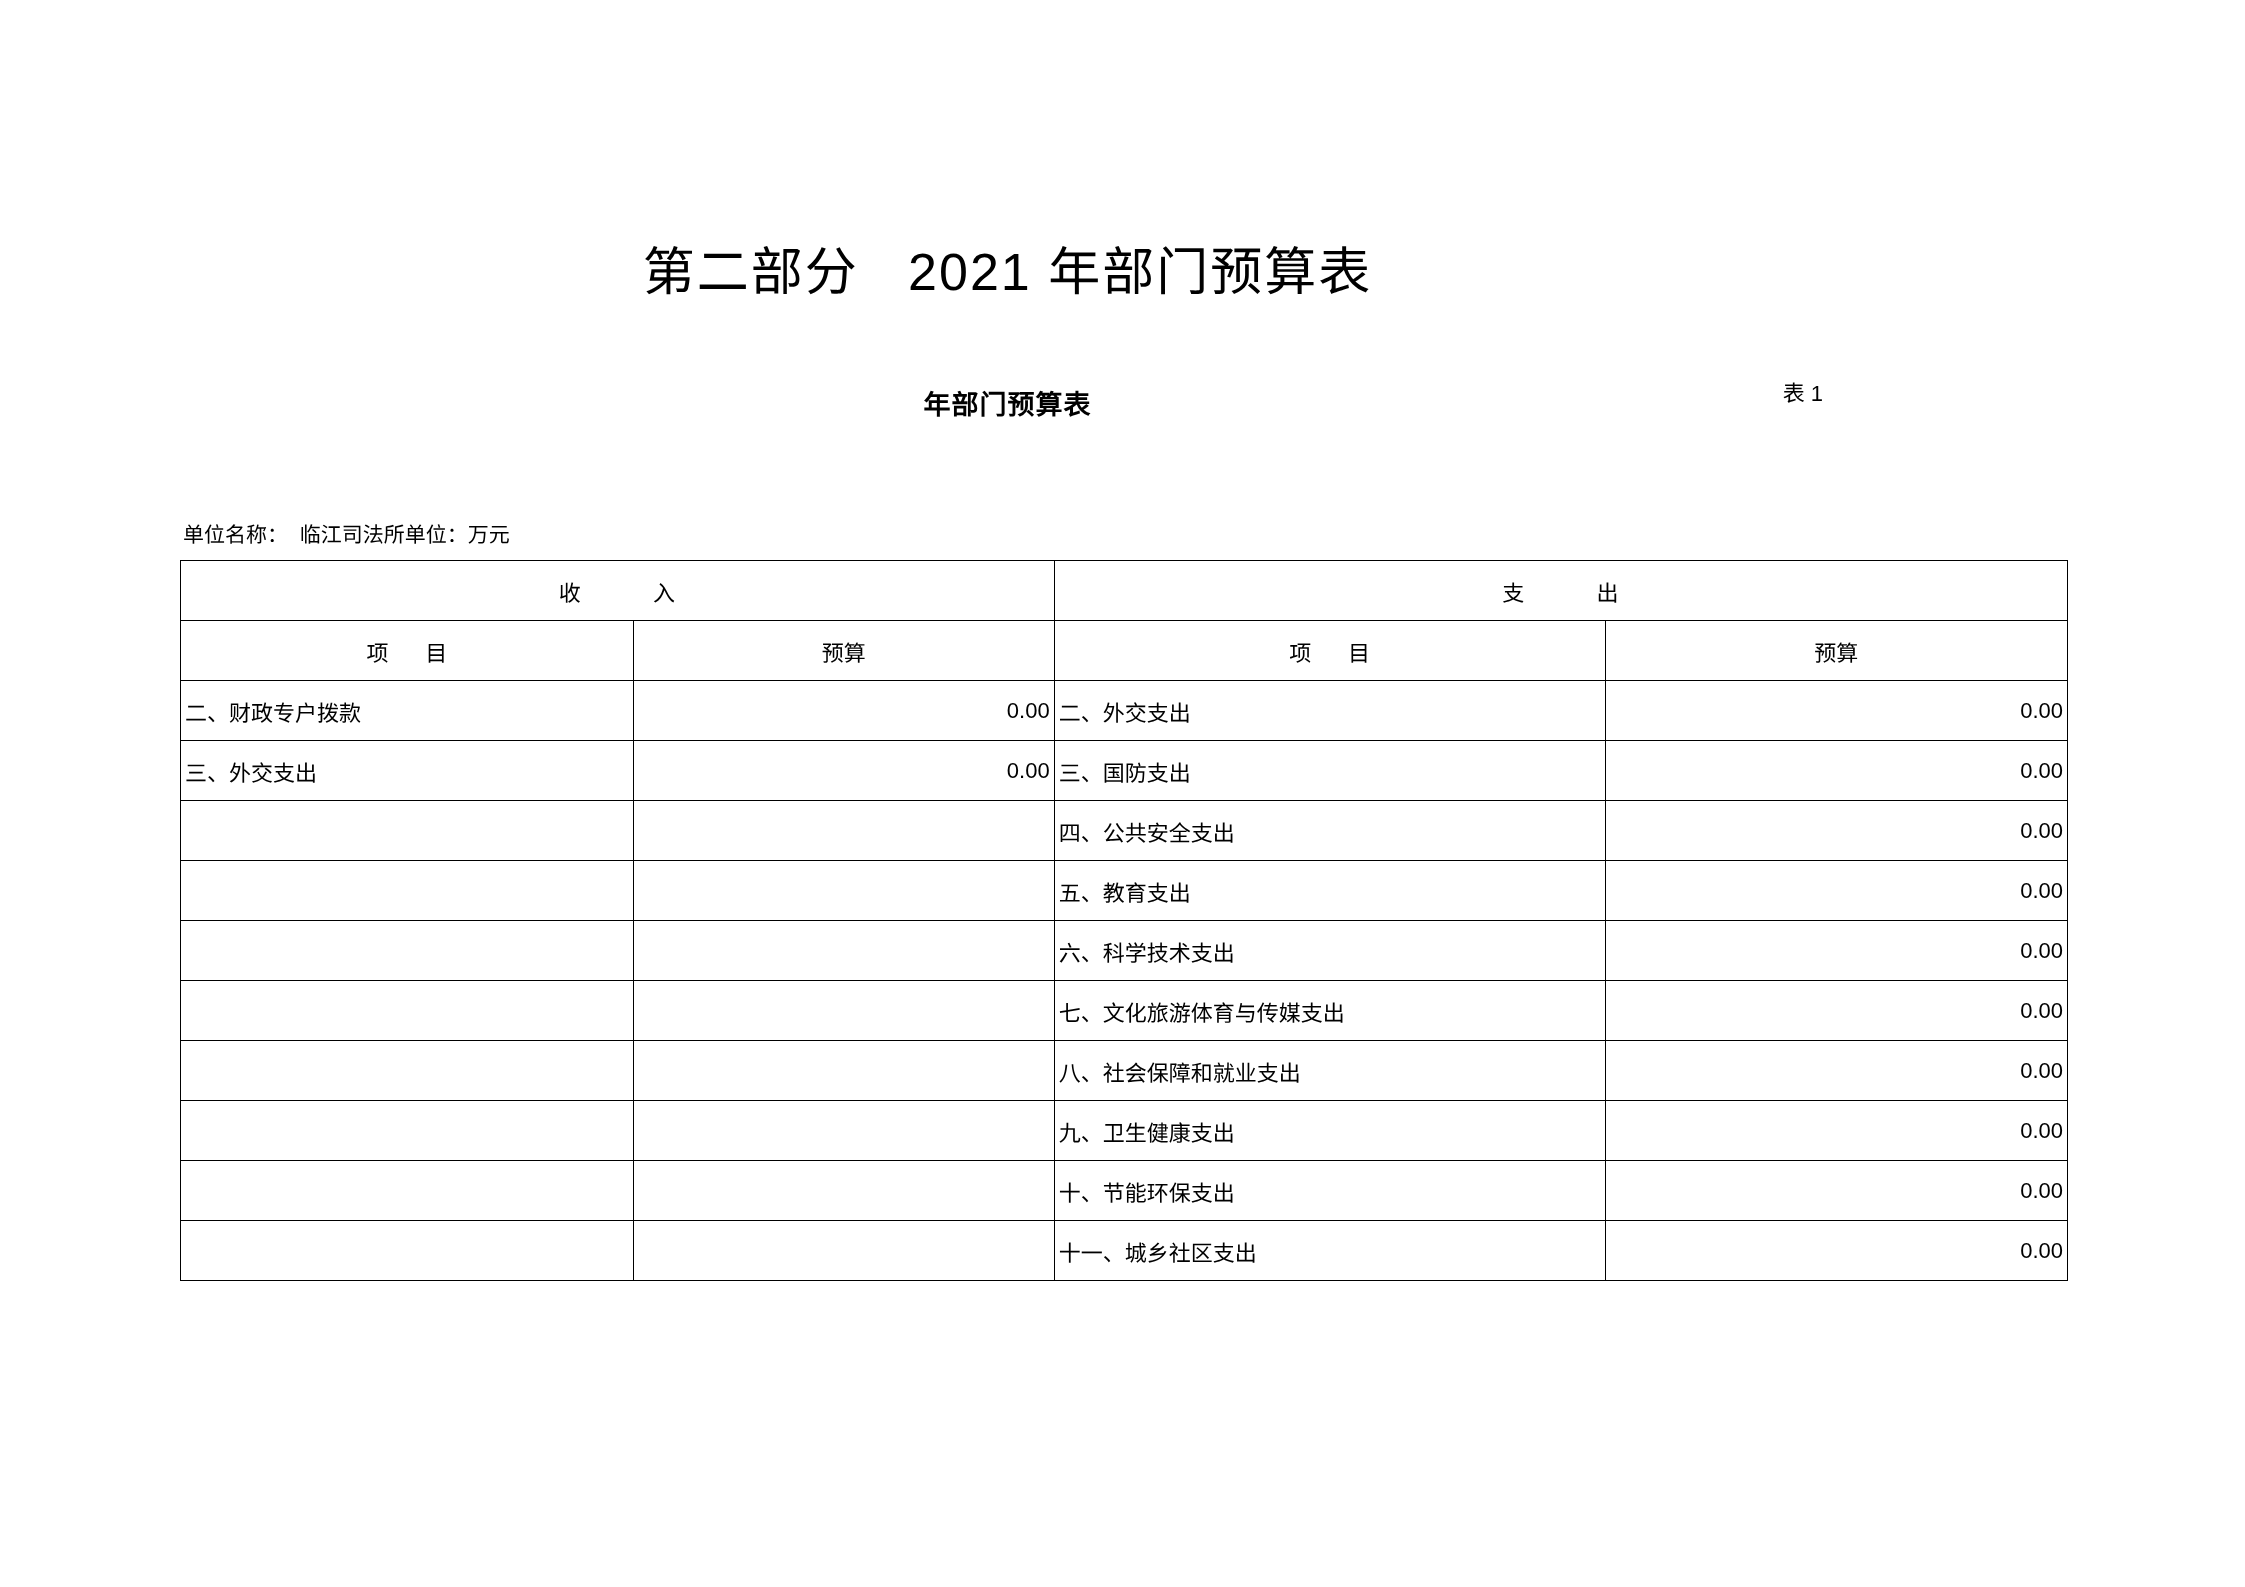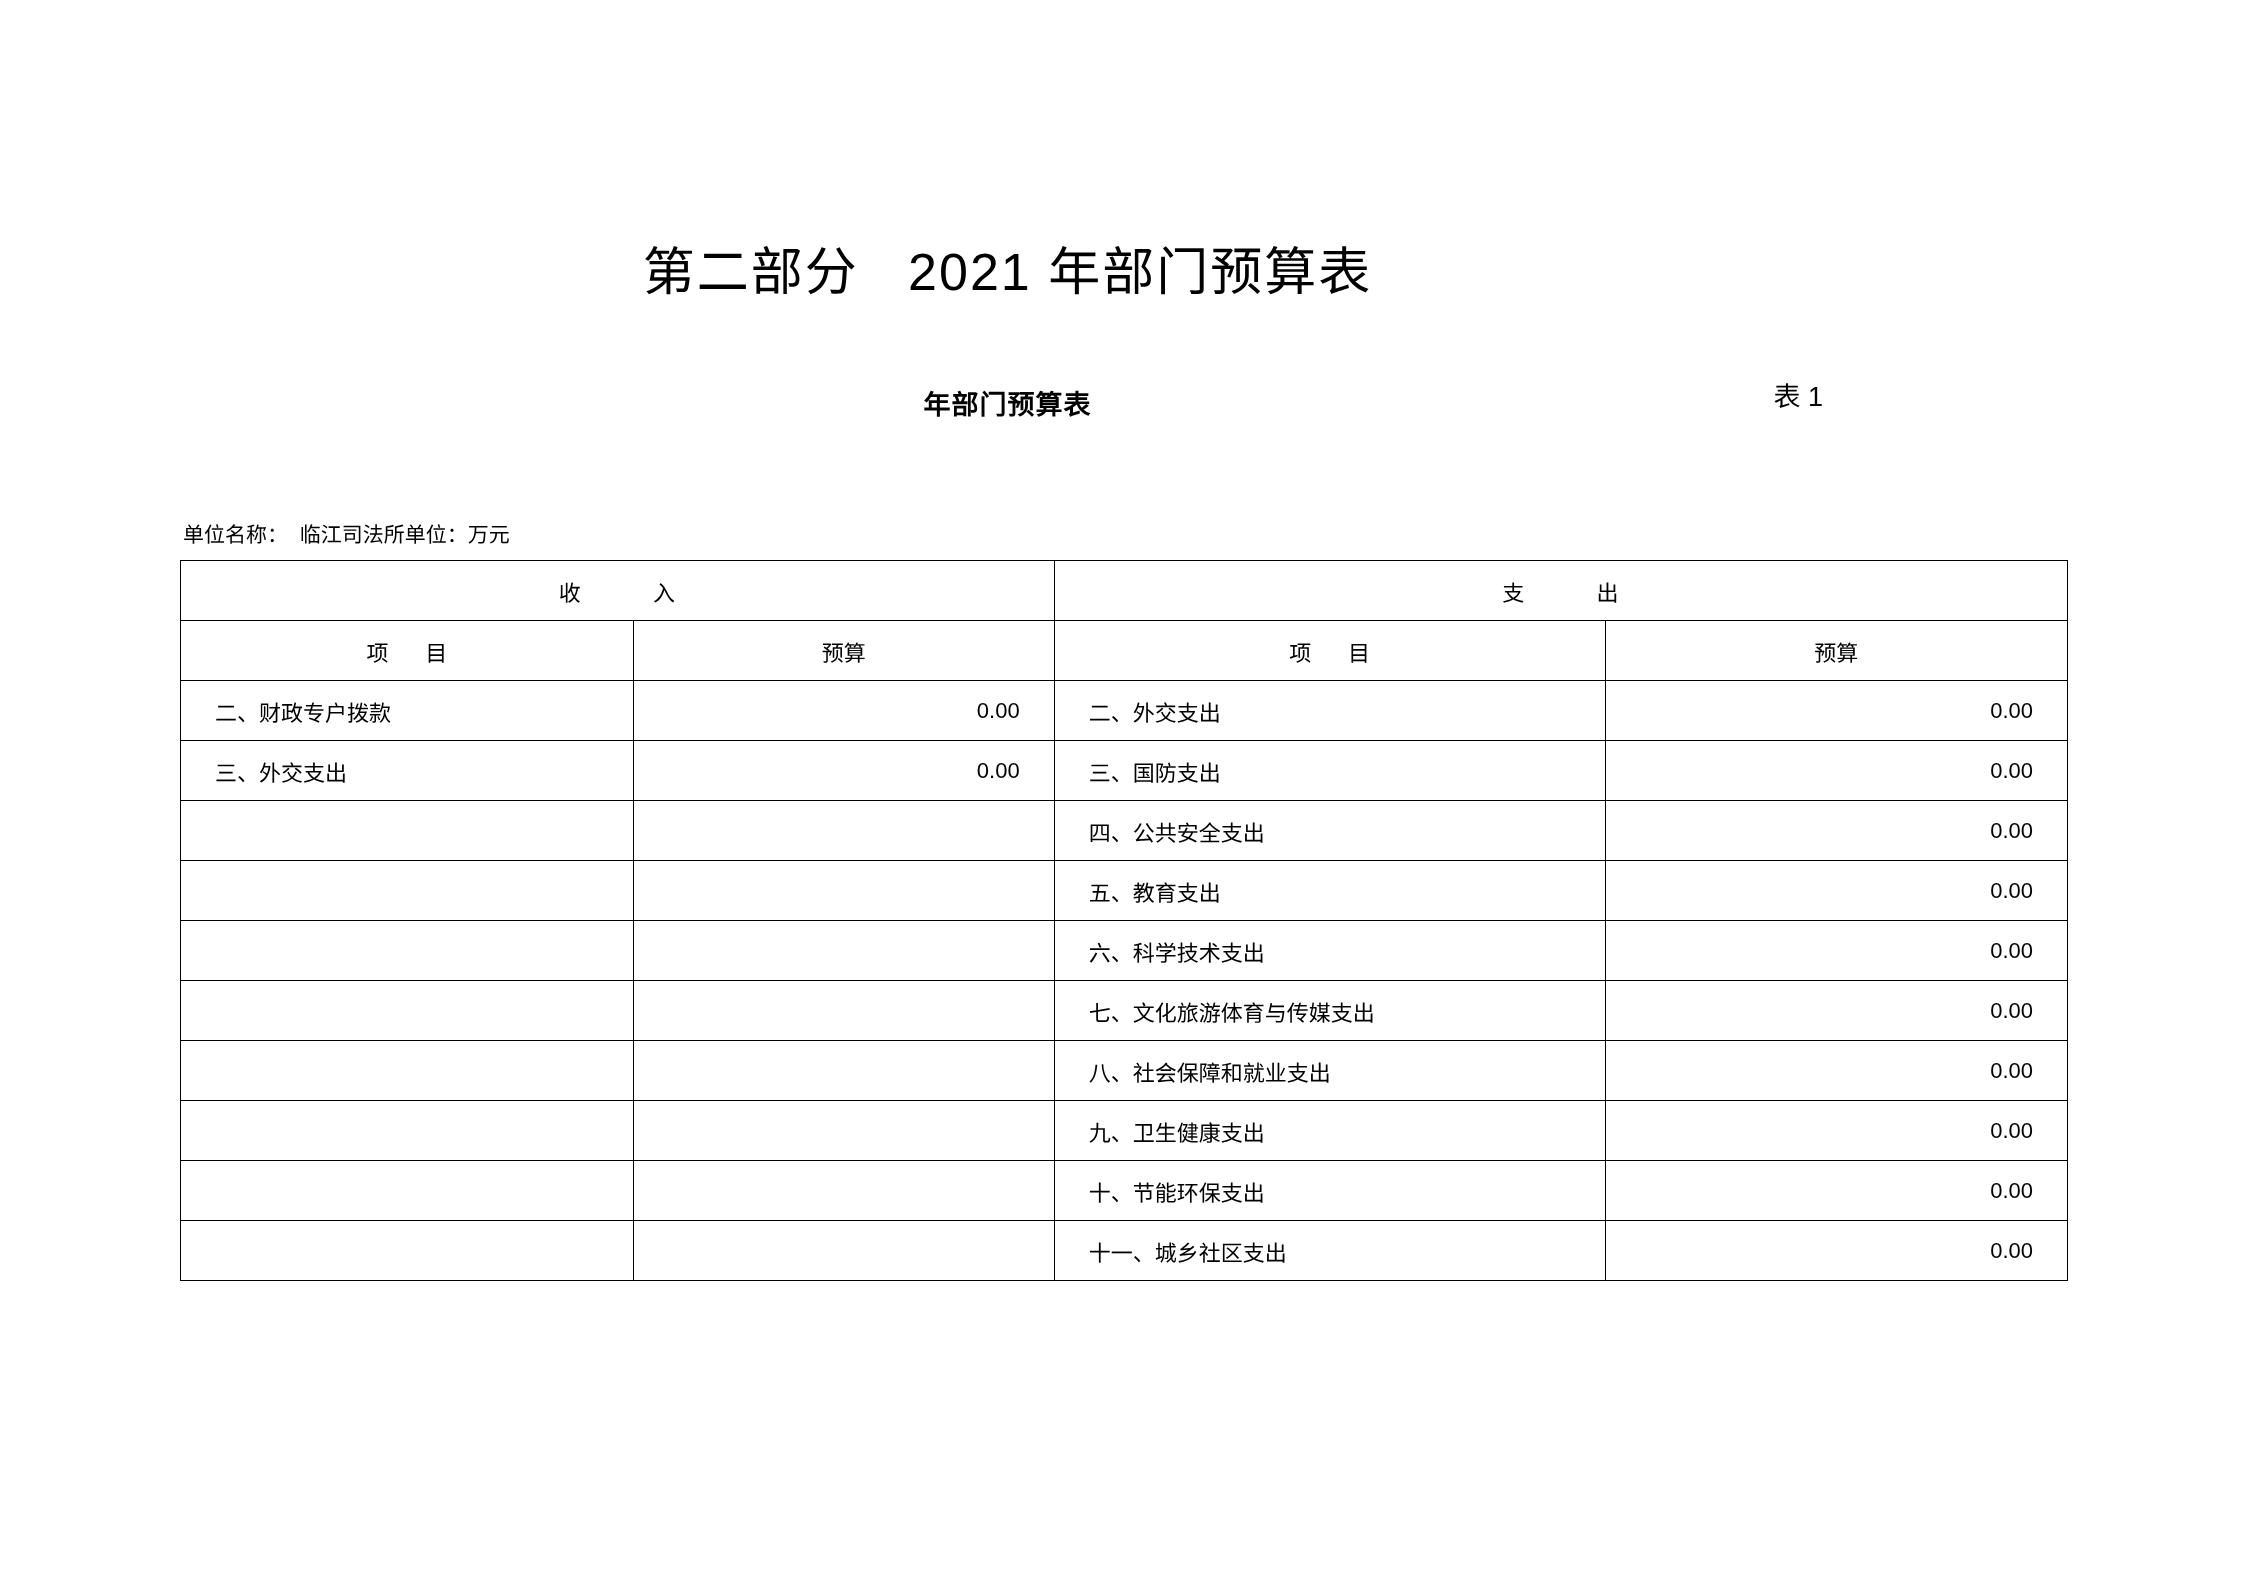--- a/index.html
+++ b/index.html
@@ -28,21 +28,21 @@
     font-weight: 400;
     letter-spacing: 2px;
     margin: 0;
     padding-top: 230px;
     white-space: pre;
   }
   .table-no {
     position: absolute;
     right: 192px;
     top: 375px;
-    font-size: 27px;
+    font-size: 22px;
     font-family: "Liberation Sans", "DejaVu Sans", sans-serif;
     text-align: right;
   }
   .sheet-title {
     text-align: center;
     font-family: "Liberation Sans", "DejaVu Sans", sans-serif;
     font-size: 27px;
     font-weight: bold;
     margin: 0;
     padding-top: 78px;
@@ -68,21 +68,21 @@
     width: 1888px;
     border-collapse: collapse;
     table-layout: fixed;
     font-family: "Liberation Sans", "DejaVu Sans", sans-serif;
   }
   table.budget td, table.budget th {
     border: 1px solid #000000;
     height: 60px;
     font-weight: normal;
     font-size: 22px;
-    padding: 0 34px;
+    padding: 0 4px;
     box-sizing: border-box;
   }
   .grp-head {
     text-align: center;
     font-size: 23px;
     letter-spacing: 1px;
     white-space: pre;
   }
   .col-head {
     text-align: center;

